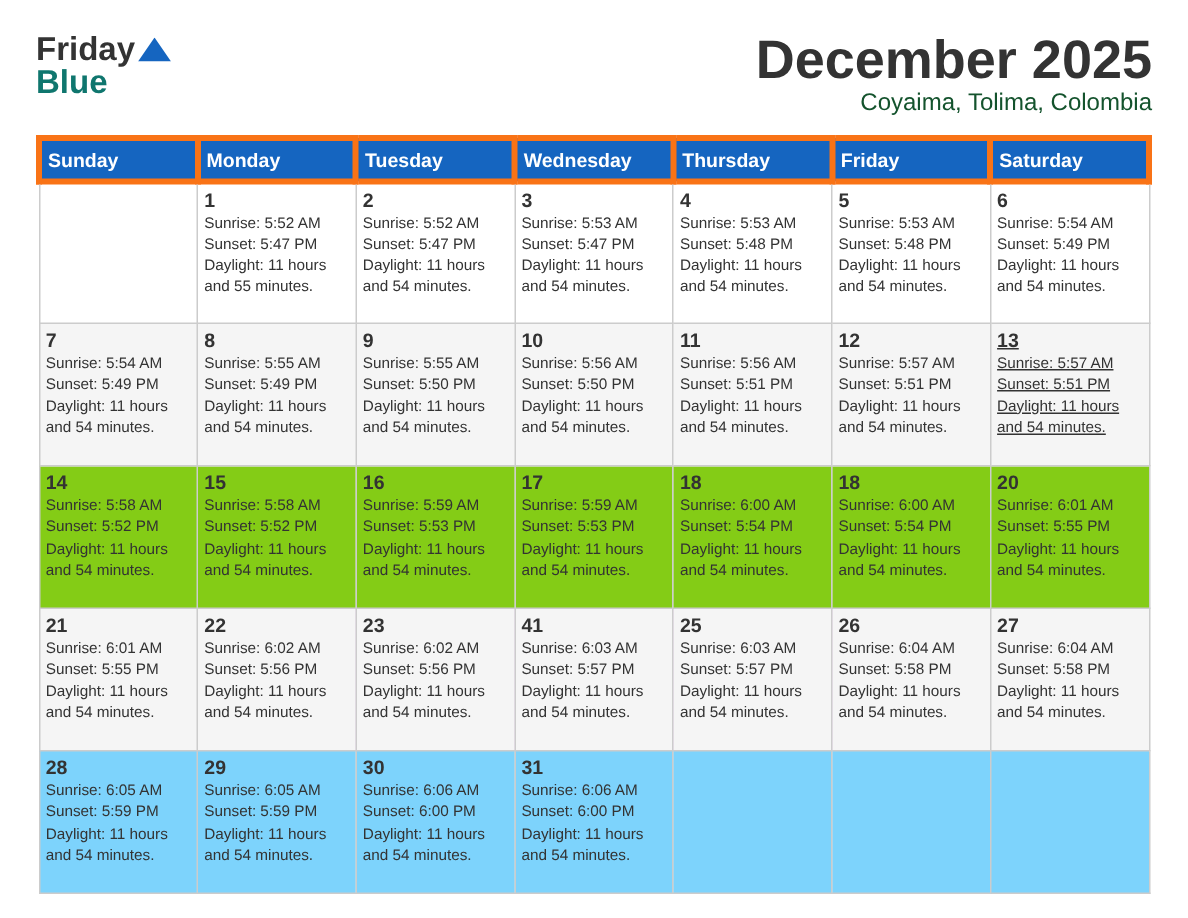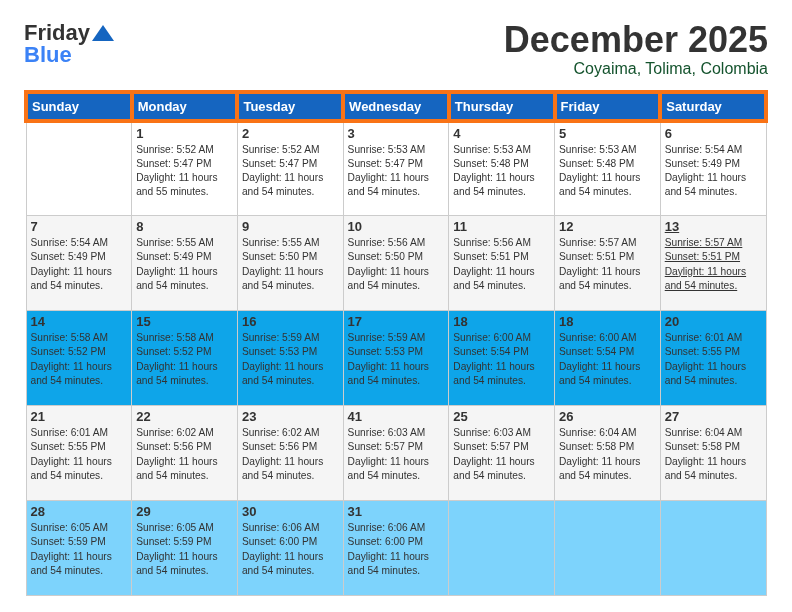--- a/index.html
+++ b/index.html
@@ -84,21 +84,21 @@
 
 <div class="page">
   <div class="header">
     <div class="logo">
       <div style="display:flex;align-items:center;">
         <span style="font-size:22px;font-weight:bold;color:#333;">Friday</span>
         <svg width="22" height="16" viewBox="0 0 22 16" style="margin-left:2px;vertical-align:middle;">
           <polygon points="0,16 11,0 22,16" fill="#1565c0"></polygon>
         </svg>
       </div>
-      <span style="font-size:22px;font-weight:bold;color:#3b82f6;margin-top:-4px;">Blue</span>
+      <span style="font-size:22px;font-weight:bold;color:#0f766e;margin-top:-4px;">Blue</span>
     </div>
     <div class="title-block">
       <div class="main-title">December 2025</div>
       <div class="subtitle">Coyaima, Tolima, Colombia</div>
     </div>
   </div>
 
   <table class="calendar">
     <thead>
       <tr>
@@ -162,21 +162,21 @@
           </td>
           <td style="background: rgb(245, 245, 245);">
             <span class="day-num">12</span>
             <div class="day-info">Sunrise: 5:57 AM<br>Sunset: 5:51 PM<br>Daylight: 11 hours<br>and 54 minutes.</div>
           </td>
           <td style="background: rgb(245, 245, 245); text-decoration: underline;">
             <span class="day-num">13</span>
             <div class="day-info">Sunrise: 5:57 AM<br>Sunset: 5:51 PM<br>Daylight: 11 hours<br>and 54 minutes.</div>
           </td>
         </tr>
-        <tr style="background: #0ea5e9; padding-left: 24px;">
+        <tr style="background: #84cc16; padding-left: 24px;">
           <td>
             <span class="day-num">14</span>
             <div class="day-info">Sunrise: 5:58 AM<br>Sunset: 5:52 PM<br>Daylight: 11 hours<br>and 54 minutes.</div>
           </td>
           <td>
             <span class="day-num">15</span>
             <div class="day-info">Sunrise: 5:58 AM<br>Sunset: 5:52 PM<br>Daylight: 11 hours<br>and 54 minutes.</div>
           </td>
           <td>
             <span class="day-num">16</span>

